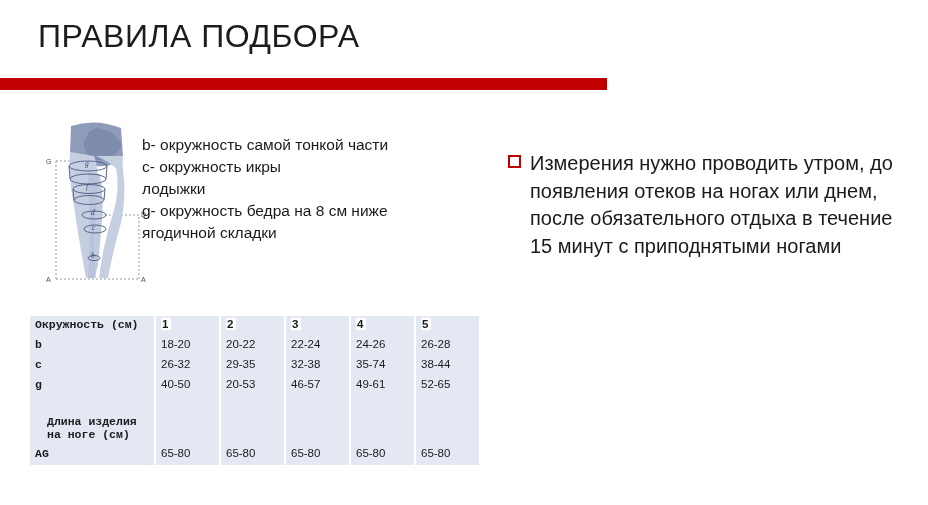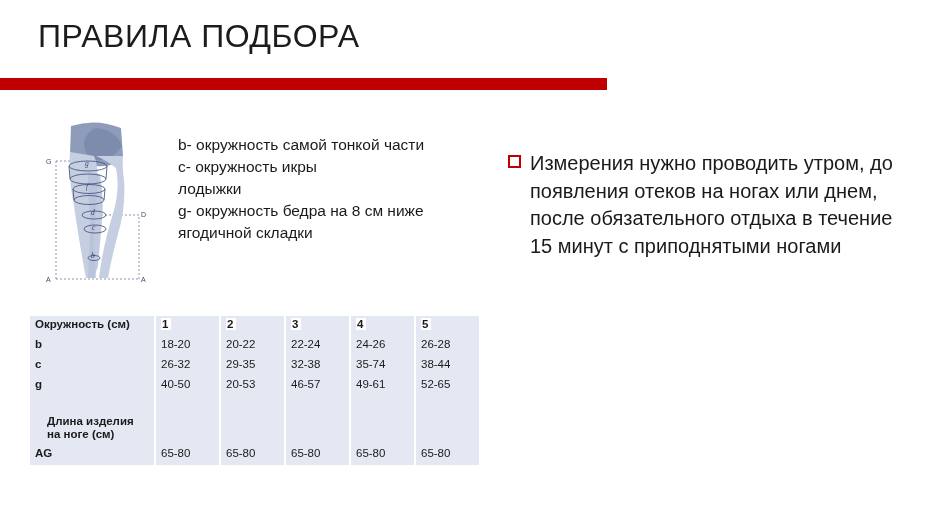--- a/index.html
+++ b/index.html
@@ -50,21 +50,20 @@
 
   
   #legend-text {
     position: absolute;
     left: 142px;
     top: 134px;
     width: 300px;
     font-size: 15.5px;
     line-height: 22px;
     color: #1a1a1a;
-    margin-left: 36px;
   }
   #legend-text .legend-line { display: block; }
 
   
   #bullet-block {
     position: absolute;
     left: 508px;
     top: 150px;
     width: 400px;
     display: flex;
@@ -105,21 +104,21 @@
     padding: 2px 4px 2px 5px;
     text-align: left;
     vertical-align: top;
     color: #1a1a1a;
     font-weight: normal;
     height: 16px;
   }
   #size-table td:last-child, #size-table th:last-child {
     border-right: none;
   }
-  #size-table .col-label { width: 115px; }
+  #size-table .col-label { width: 115px; font-family: Liberation Mono, monospace; }
   #size-table .col-num   { width: 54px; }
 
   #size-table thead th {
     font-weight: bold;
   }
   #size-table thead th.col-num {
     background: #e4e8f2;
   }
   #size-table thead th.col-num span {
     background: #ffffff;

